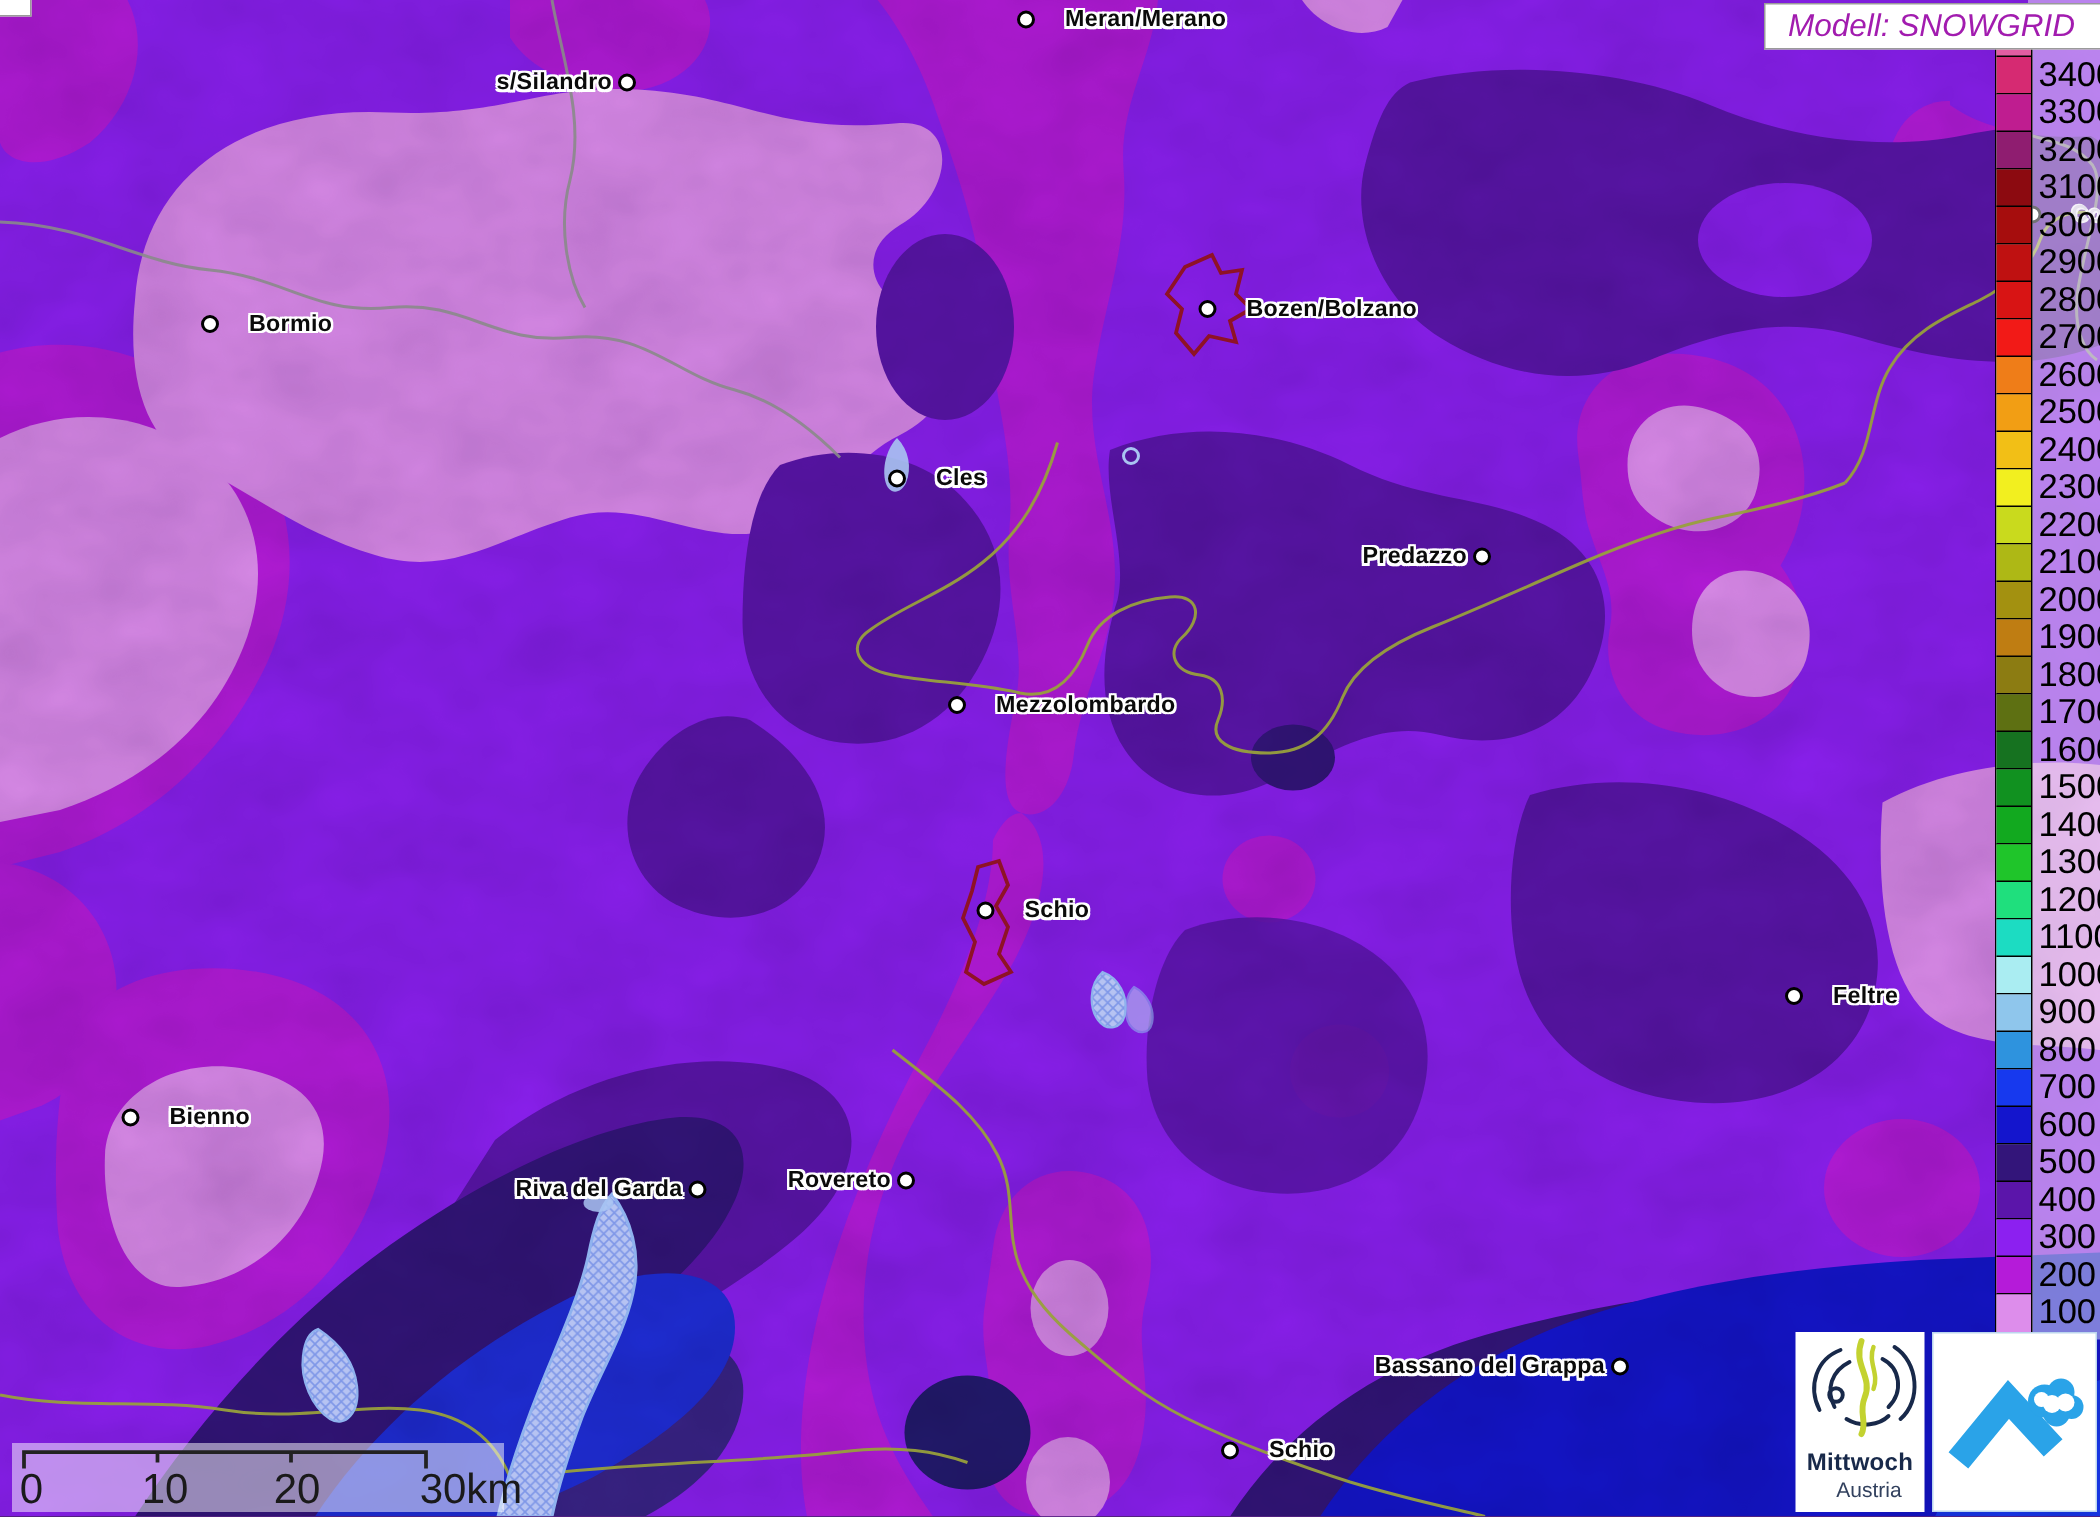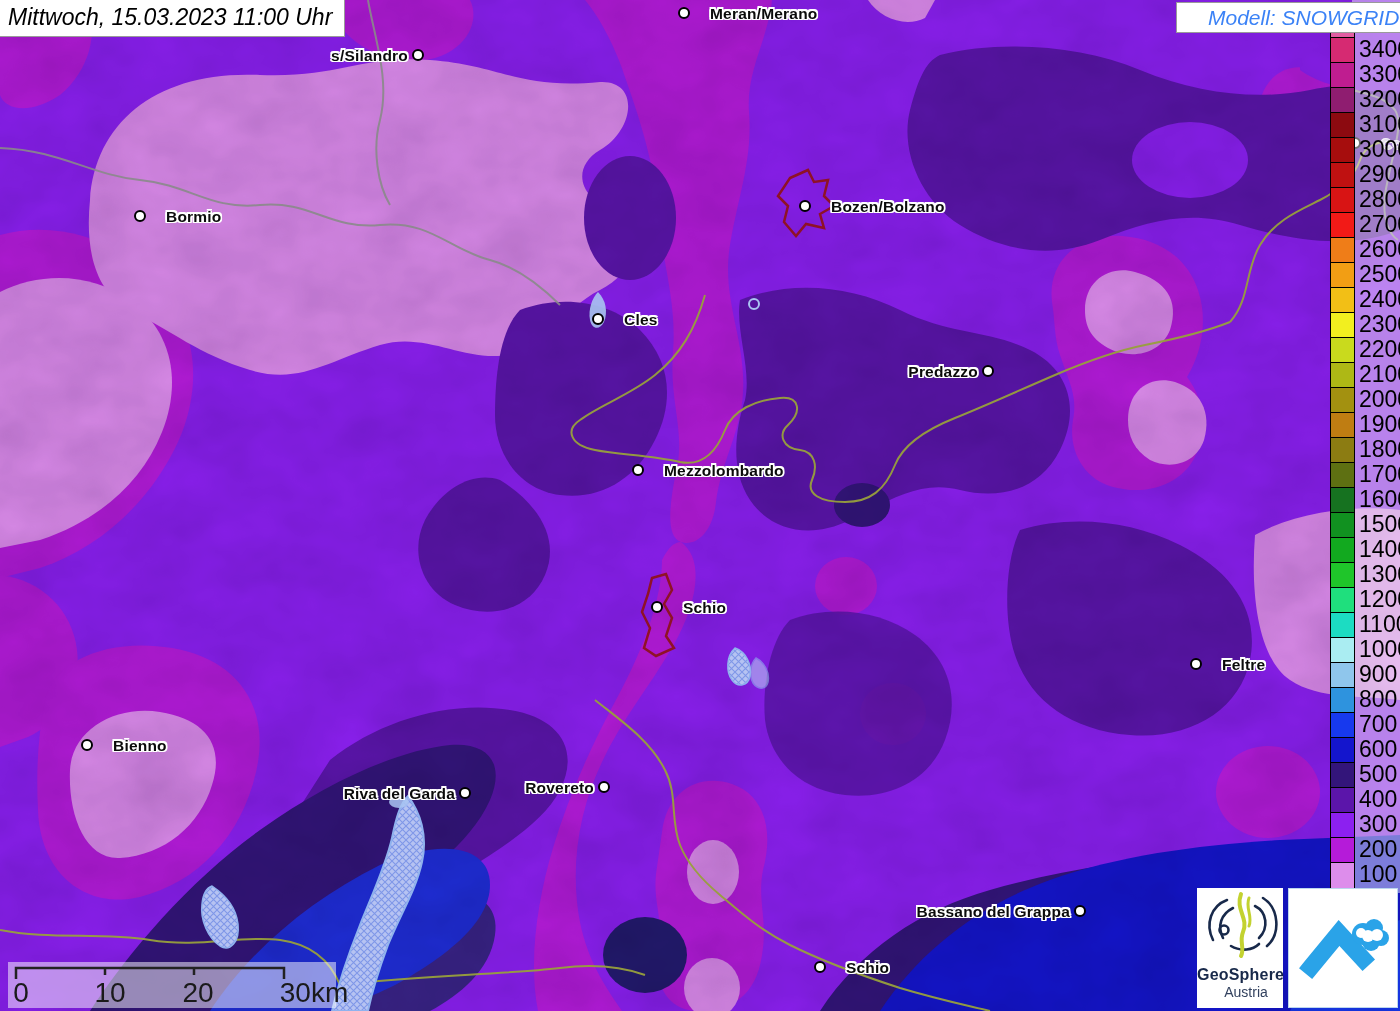--- a/index.html
+++ b/index.html
@@ -49,21 +49,21 @@
     position:absolute;left:0;top:0;z-index:10;background:#fff;
     border:1px solid #9a9a9a;border-left:none;border-top:none;
     padding:4px 12px 6px 8px;
   }
   #title-line1{font-size:24px;color:#000;line-height:28px;}
   #title-line1 .b{font-weight:bold;}
   #title-line2{font-size:23px;font-style:italic;color:#000;line-height:26px;}
   #model-box{
     position:absolute;left:1176px;top:2px;width:224px;height:31px;z-index:10;
     background:#fff;border:1px solid #9a9a9a;border-right:none;box-sizing:border-box;
-    font-size:21px;font-style:italic;color:#3b82f6;line-height:29px;padding-left:31px;
+    font-size:21px;font-style:italic;color:#a21caf;line-height:29px;padding-left:15px;
   }
 
   
   #scalebar{
     position:absolute;left:8px;top:962px;width:328px;height:46px;z-index:10;
     background:rgba(255,255,255,0.5);
   }
   #scalebar svg{position:absolute;left:0;top:0;}
   .sb-lab{
     position:absolute;top:15px;font-size:28px;color:#1a1a1a;transform:translateX(-50%);
@@ -320,21 +320,20 @@
       <div class="llab">700</div>
       <div class="llab">600</div>
       <div class="llab">500</div>
       <div class="llab">400</div>
       <div class="llab">300</div>
       <div class="llab">200</div>
       <div class="llab">100</div>
     </div>
 
   <div id="title-box">
-    <div id="title-line2">Mittwoch, 15.03.2023 11:00 Uhr</div>
   </div>
 
   <div id="model-box">Modell: SNOWGRID</div>
 
   <div id="scalebar">
     <svg width="328" height="26">
       <path d="M8,17 L8,6 L276,6 L276,17 M97,6 L97,13 M186,6 L186,13" fill="none" stroke="#222" stroke-width="2.5"></path>
     </svg>
     <span class="sb-lab" style="left:13px">0</span>
     <span class="sb-lab" style="left:102px">10</span>
@@ -348,21 +347,21 @@
         <path d="M30,12 C14,18 8,36 16,52"></path>
         <path d="M36,20 C24,26 20,38 26,50"></path>
         <path d="M58,18 C70,24 72,40 62,50"></path>
         <path d="M66,10 C82,20 84,46 70,58"></path>
         <path d="M34,58 C44,64 56,62 62,56"></path>
         <circle cx="27" cy="42" r="4.5"></circle>
       </g>
       <path d="M44,6 C38,22 52,30 46,44 C42,54 48,60 44,68" fill="none" stroke="#c3d230" stroke-width="4" stroke-linecap="round"></path>
       <path d="M52,10 C48,20 56,28 52,38" fill="none" stroke="#c3d230" stroke-width="3" stroke-linecap="round"></path>
     </svg>
-    <div class="gs1">GeoSphere</div>
+    <div class="gs1">Mittwoch</div>
     <div class="gs2">Austria</div>
   </div>
 
   <div id="euregio-box">
     <svg width="108" height="118" viewBox="0 0 108 118">
       <path d="M22,78 L50,44 L74,70" fill="none" stroke="#2aa3e8" stroke-width="17" stroke-linecap="square" stroke-linejoin="miter"></path>
       <g>
         <circle cx="74" cy="45" r="11" fill="#2aa3e8"></circle>
         <circle cx="85" cy="39" r="9" fill="#2aa3e8"></circle>
         <circle cx="92" cy="49" r="8" fill="#2aa3e8"></circle>

